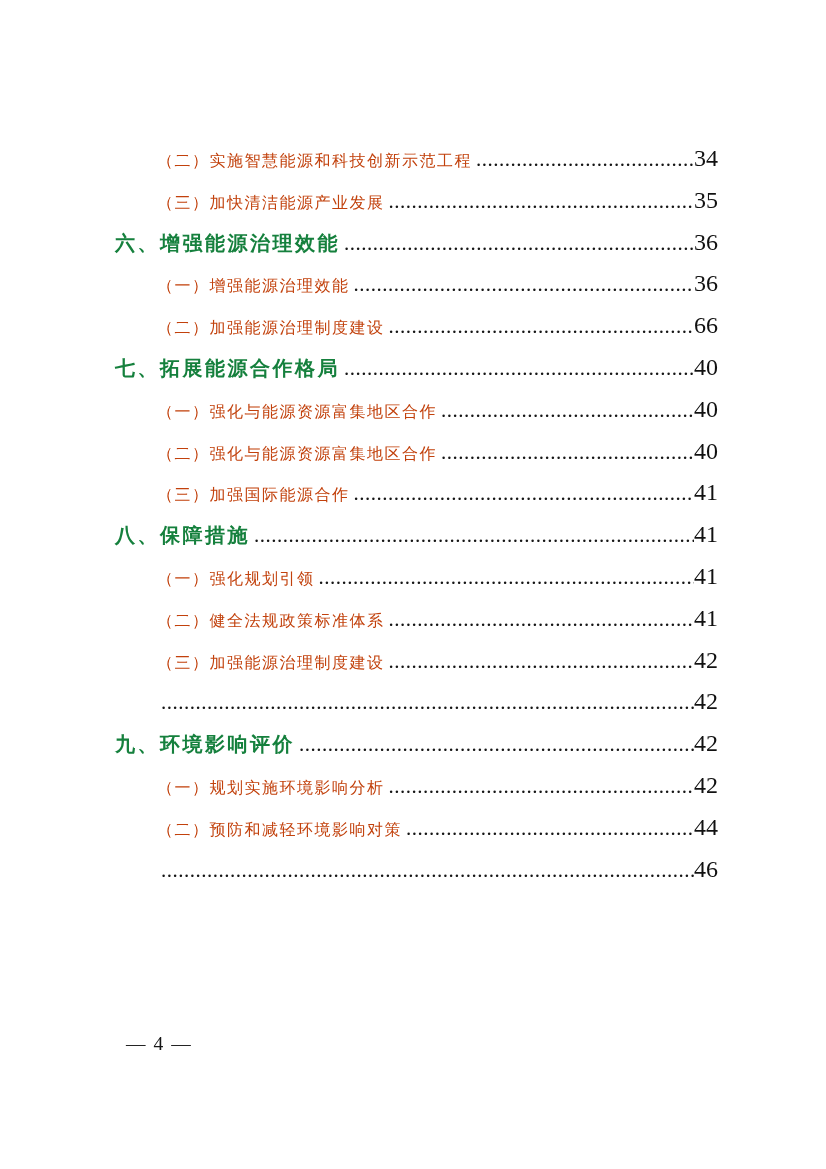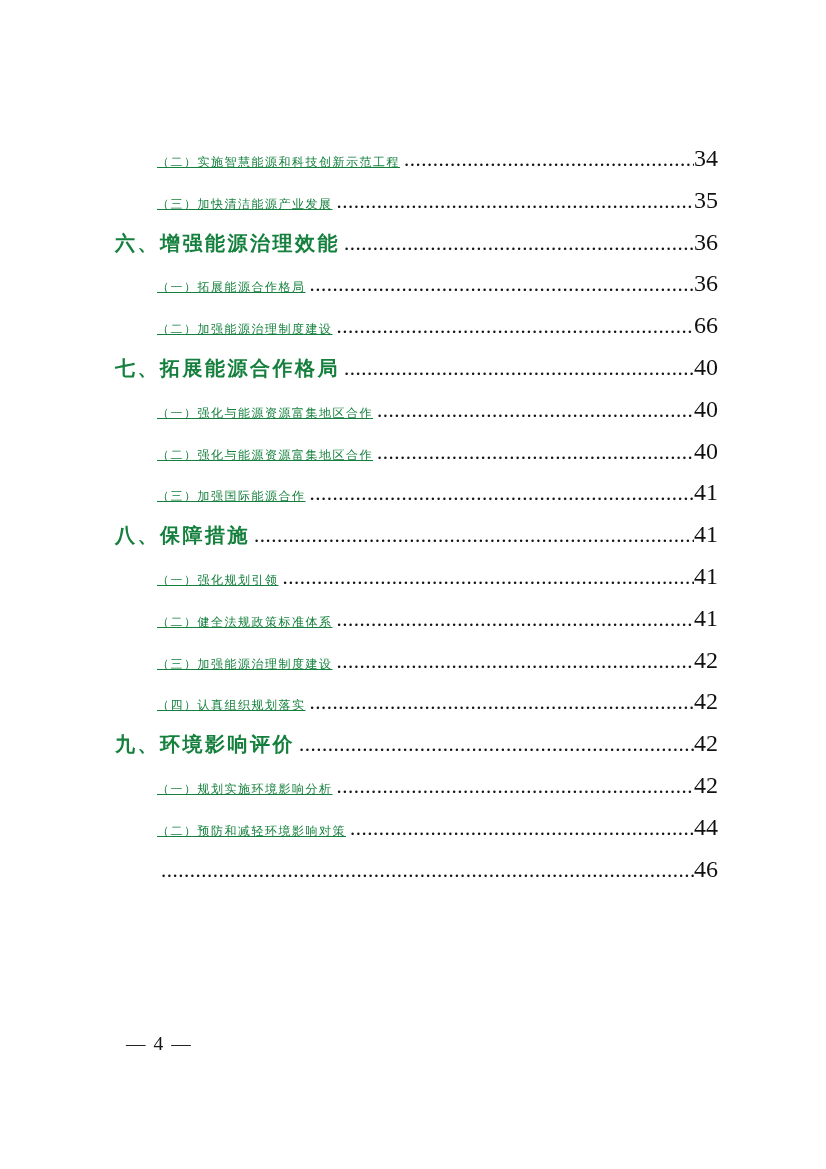--- a/index.html
+++ b/index.html
@@ -34,24 +34,23 @@
     font-size: 20px;
     letter-spacing: 2.5px;
     color: #15803d;
   }
   .toc-row.lv2 {
     padding-left: 42px;
   }
   .toc-row.lv2 .toc-title {
     font-family: "Liberation Serif", "DejaVu Serif", serif;
     font-weight: normal;
-    font-size: 12px;
+    font-size: 16px;
     letter-spacing: 1.5px;
-    color: #15803d;
-    text-decoration: underline;
+    color: #c2410c;
   }
   .dots {
     flex: 1 1 auto;
     overflow: hidden;
     white-space: nowrap;
     margin-left: 4px;
     min-width: 12px;
     font-family: "Liberation Serif", serif;
     font-size: 21px;
     letter-spacing: 0.5px;
@@ -93,21 +92,21 @@
         <span class="toc-title">（三）加快清洁能源产业发展</span>
         <span class="dots"></span>
         <span class="toc-page">35</span>
       </div>
       <div class="toc-row lv1">
         <span class="toc-title">六、增强能源治理效能</span>
         <span class="dots"></span>
         <span class="toc-page">36</span>
       </div>
       <div class="toc-row lv2">
-        <span class="toc-title">（一）拓展能源合作格局</span>
+        <span class="toc-title">（一）增强能源治理效能</span>
         <span class="dots"></span>
         <span class="toc-page">36</span>
       </div>
       <div class="toc-row lv2">
         <span class="toc-title">（二）加强能源治理制度建设</span>
         <span class="dots"></span>
         <span class="toc-page">66</span>
       </div>
       <div class="toc-row lv1">
         <span class="toc-title">七、拓展能源合作格局</span>
@@ -143,21 +142,20 @@
         <span class="toc-title">（二）健全法规政策标准体系</span>
         <span class="dots"></span>
         <span class="toc-page">41</span>
       </div>
       <div class="toc-row lv2">
         <span class="toc-title">（三）加强能源治理制度建设</span>
         <span class="dots"></span>
         <span class="toc-page">42</span>
       </div>
       <div class="toc-row lv2">
-        <span class="toc-title">（四）认真组织规划落实</span>
         <span class="dots"></span>
         <span class="toc-page">42</span>
       </div>
       <div class="toc-row lv1">
         <span class="toc-title">九、环境影响评价</span>
         <span class="dots"></span>
         <span class="toc-page">42</span>
       </div>
       <div class="toc-row lv2">
         <span class="toc-title">（一）规划实施环境影响分析</span>

